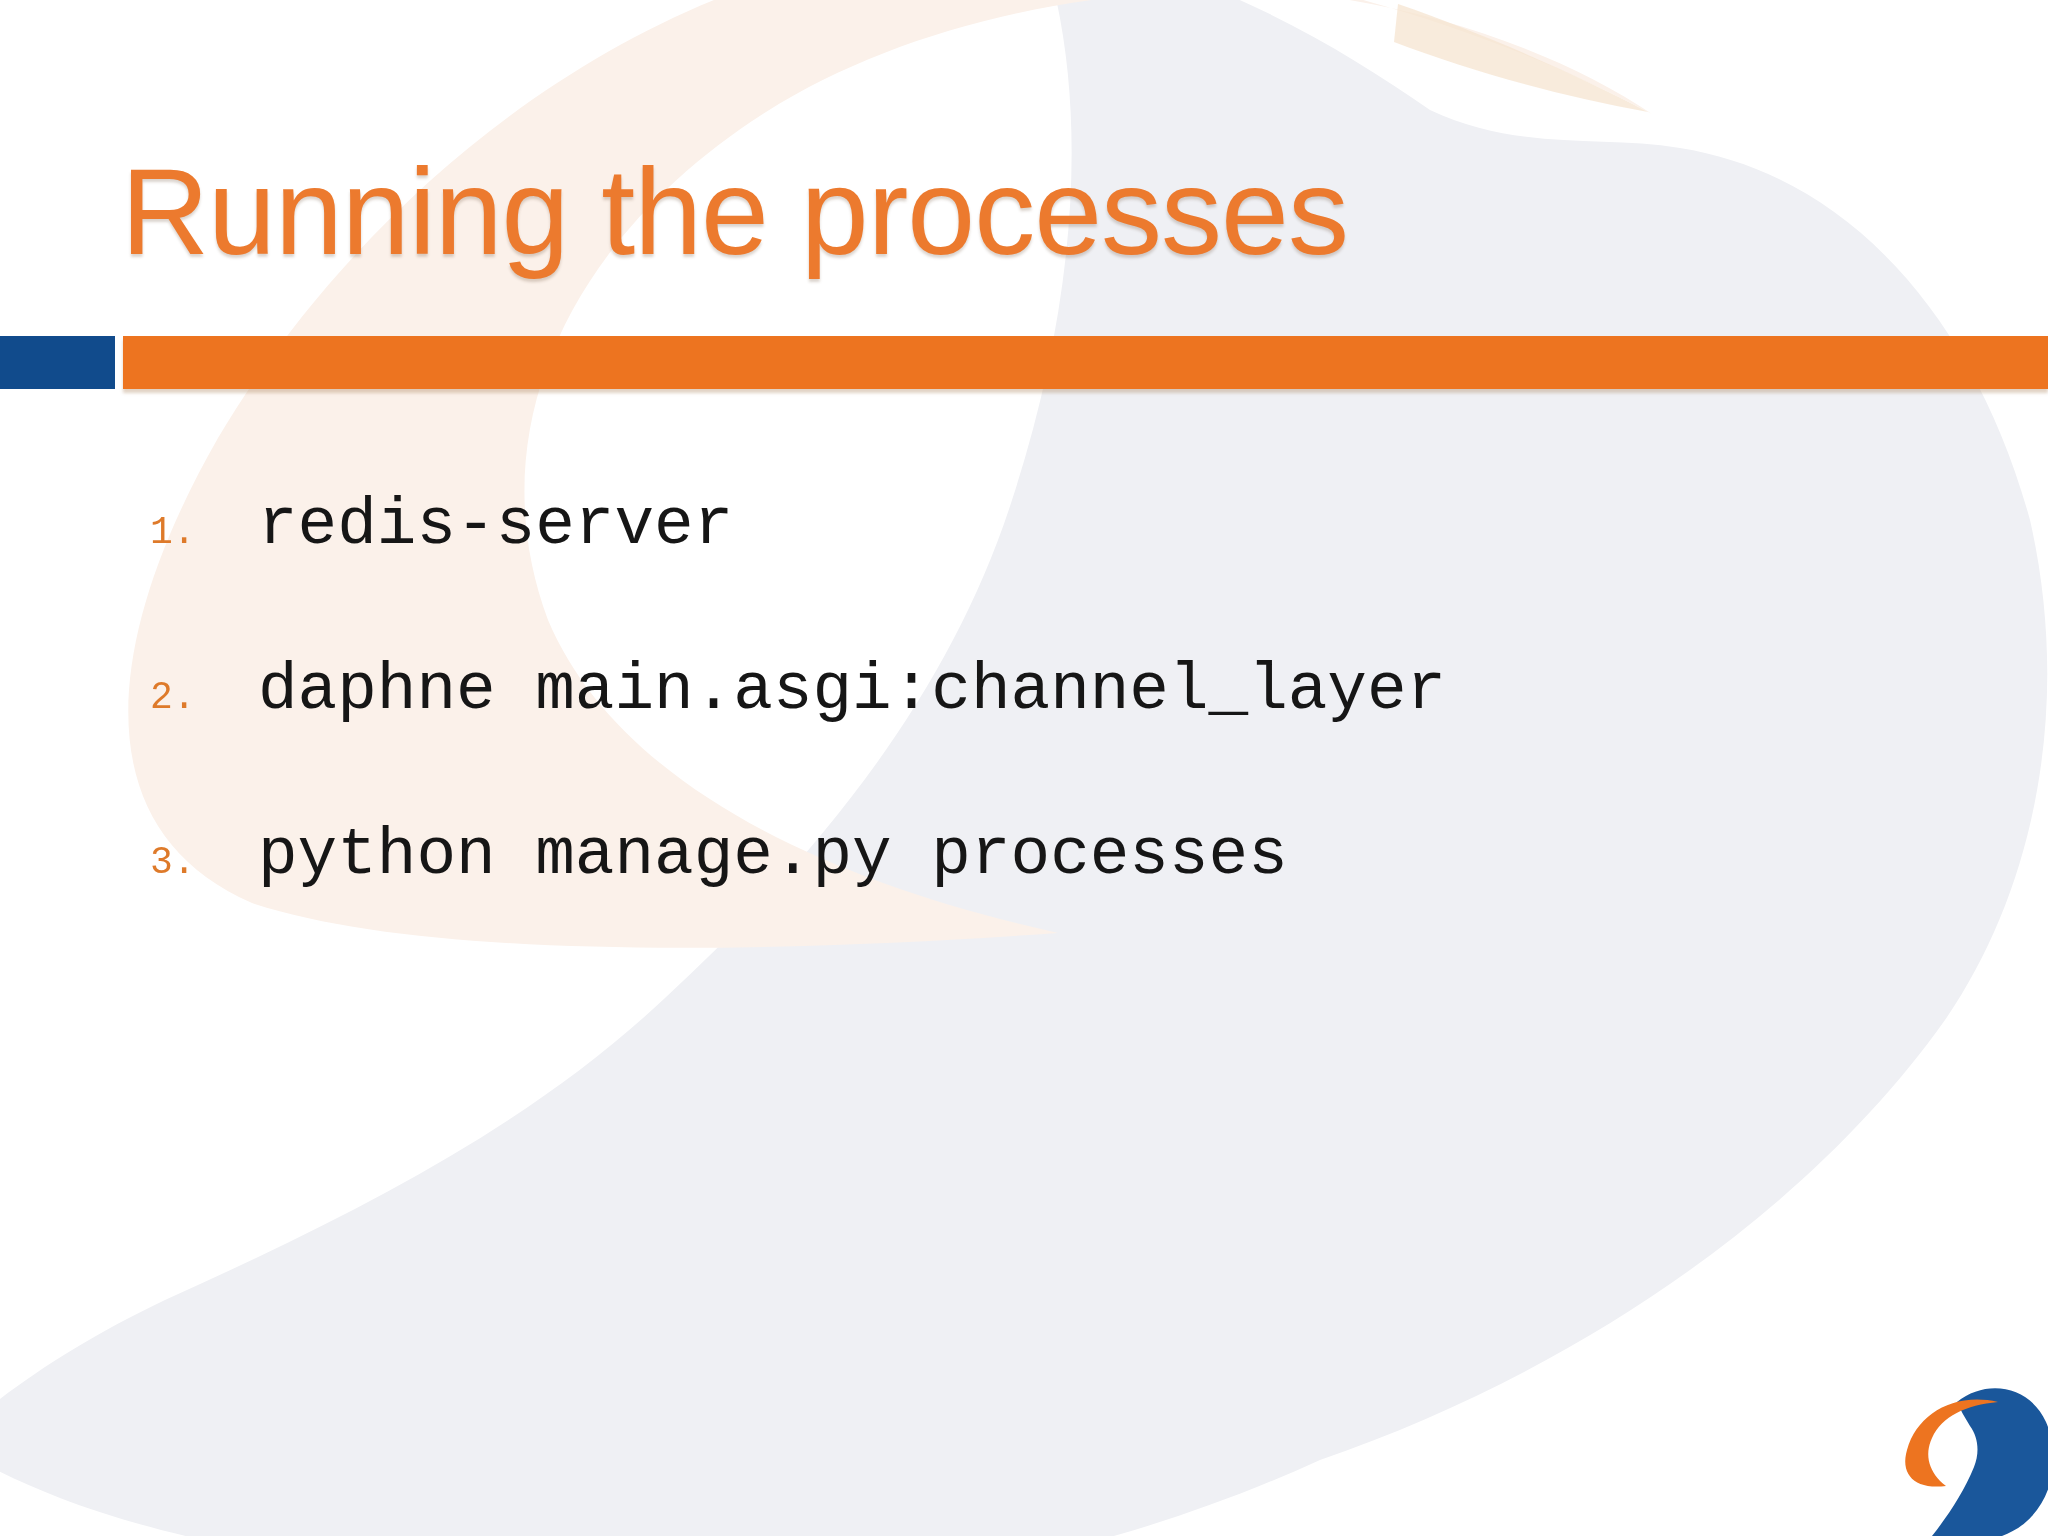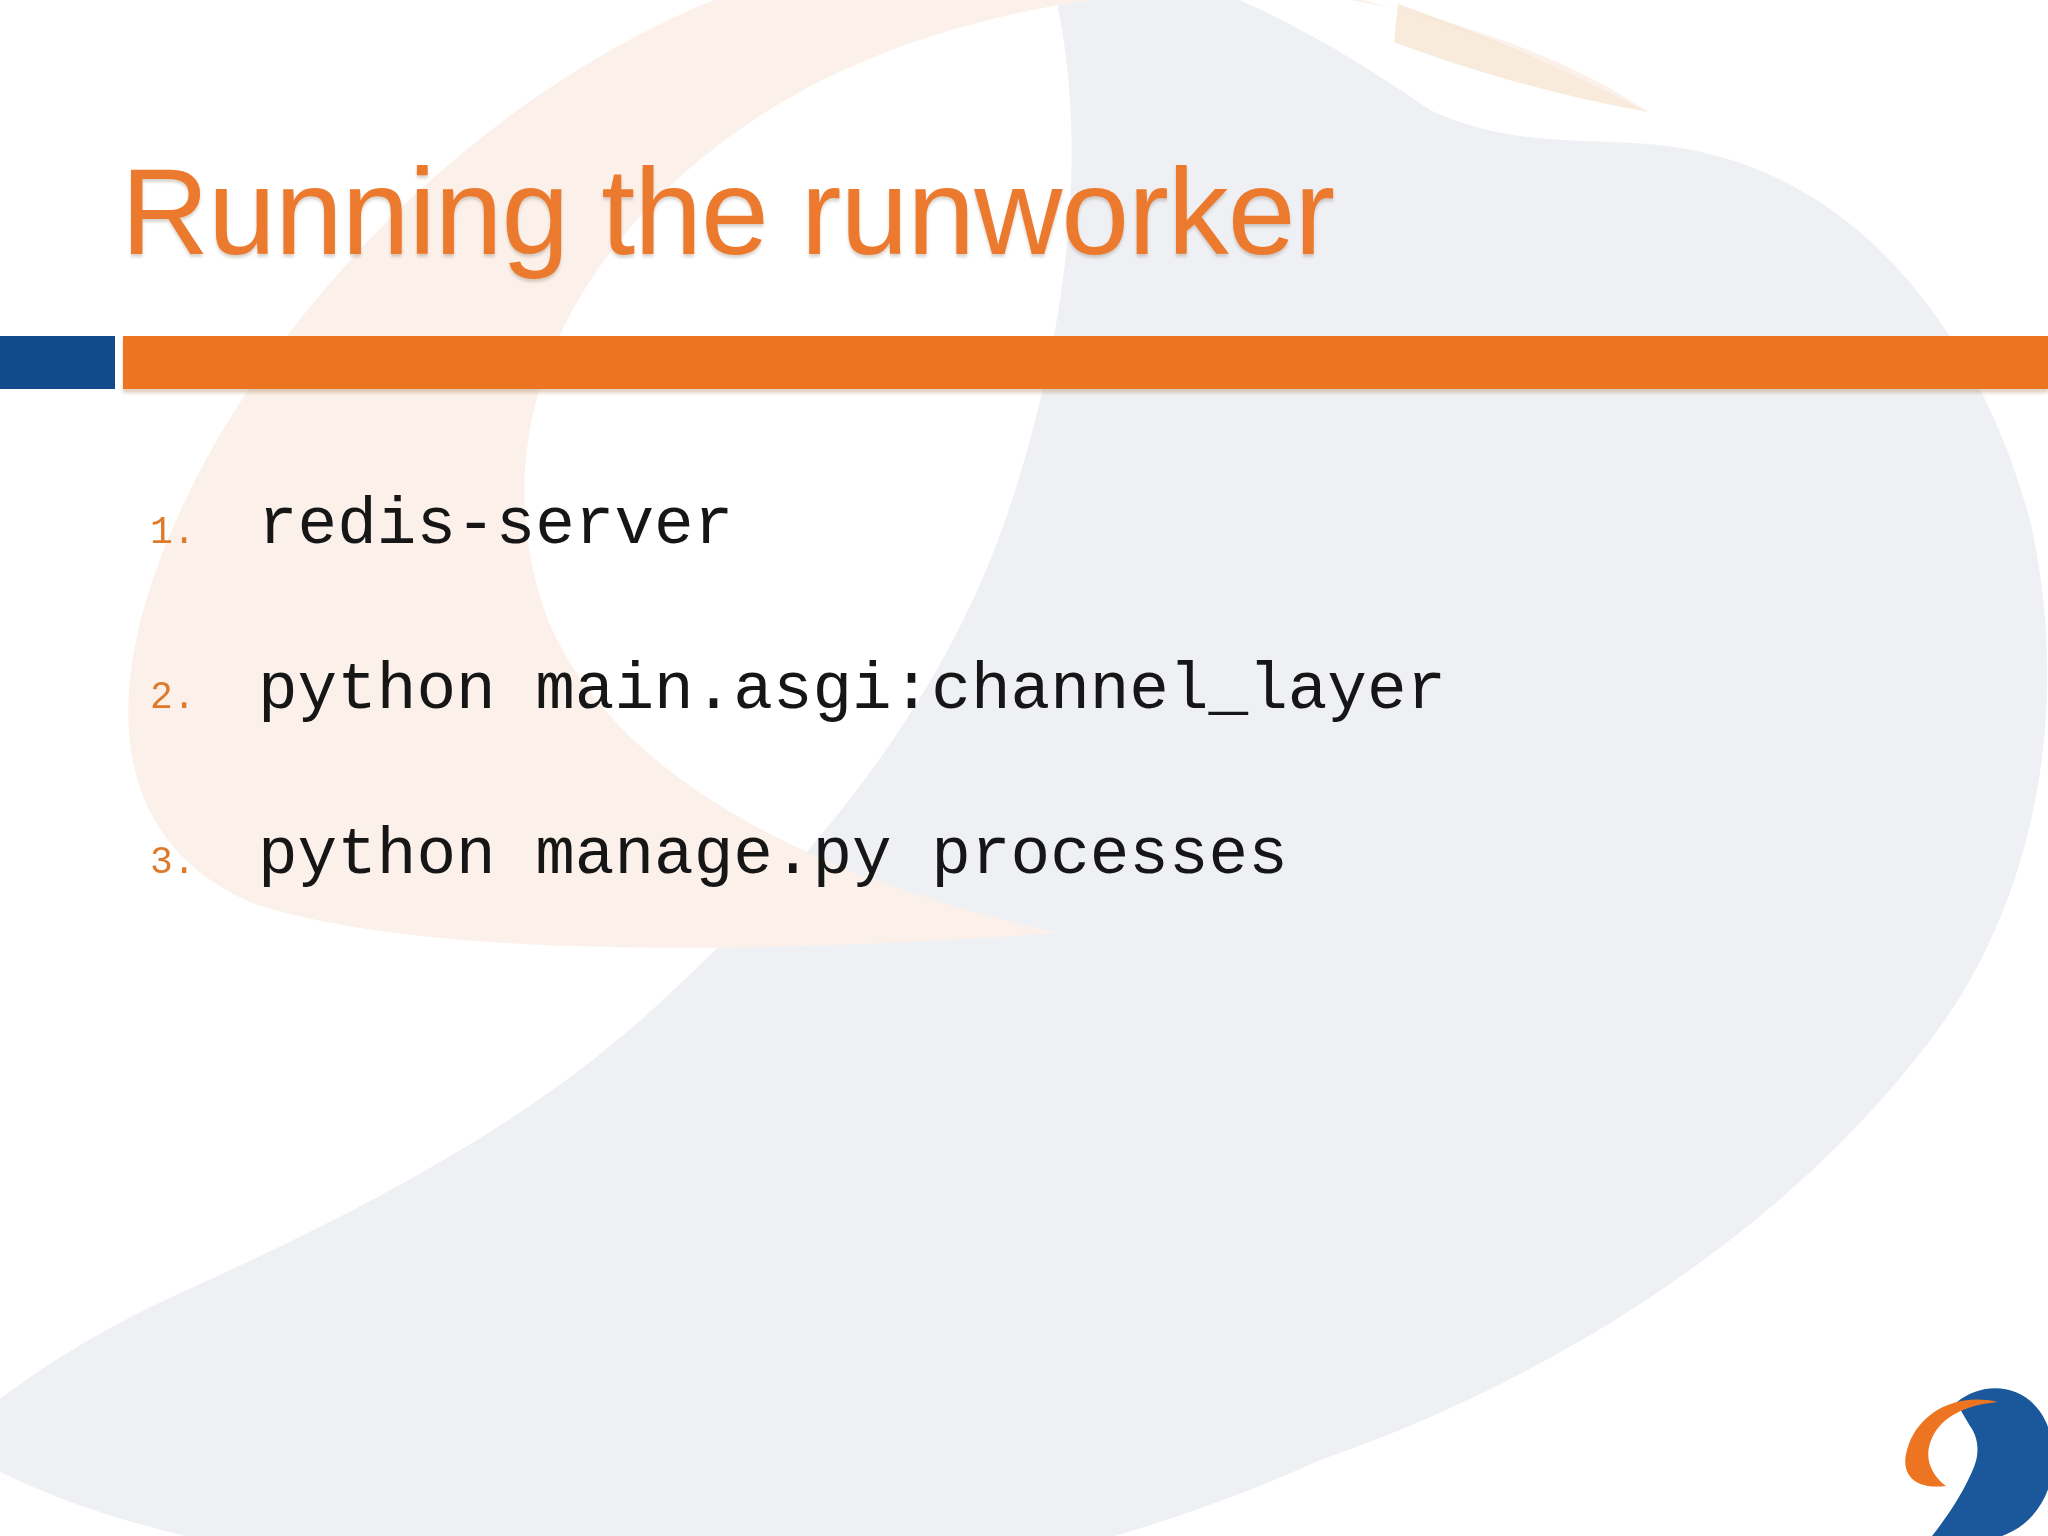--- a/index.html
+++ b/index.html
@@ -127,33 +127,33 @@
       C 1422 2, 1565 55, 1652 114
       Z"></path>
 
     <path class="bg-peach-tip" d="
       M 1398 4
       C 1480 32, 1580 76, 1648 112
       C 1558 96, 1468 70, 1394 42
       Z"></path>
   </svg>
 
-  <h1 class="slide-title">Running the runworker</h1>
+  <h1 class="slide-title">Running the processes</h1>
 
   <div class="bar-blue"></div>
   <div class="bar-orange"></div>
 
   <ol class="process-list">
     <li>
       <span class="item-number">1.</span>
       <span class="item-text">redis-server</span>
     </li>
     <li>
       <span class="item-number">2.</span>
-      <span class="item-text">python main.asgi:channel_layer</span>
+      <span class="item-text">daphne main.asgi:channel_layer</span>
     </li>
     <li>
       <span class="item-number">3.</span>
       <span class="item-text">python manage.py processes</span>
     </li>
   </ol>
 
   <svg class="logo" viewBox="0 0 190 184" aria-hidden="true">
     <path class="logo-comma" d="
       M 95 50

